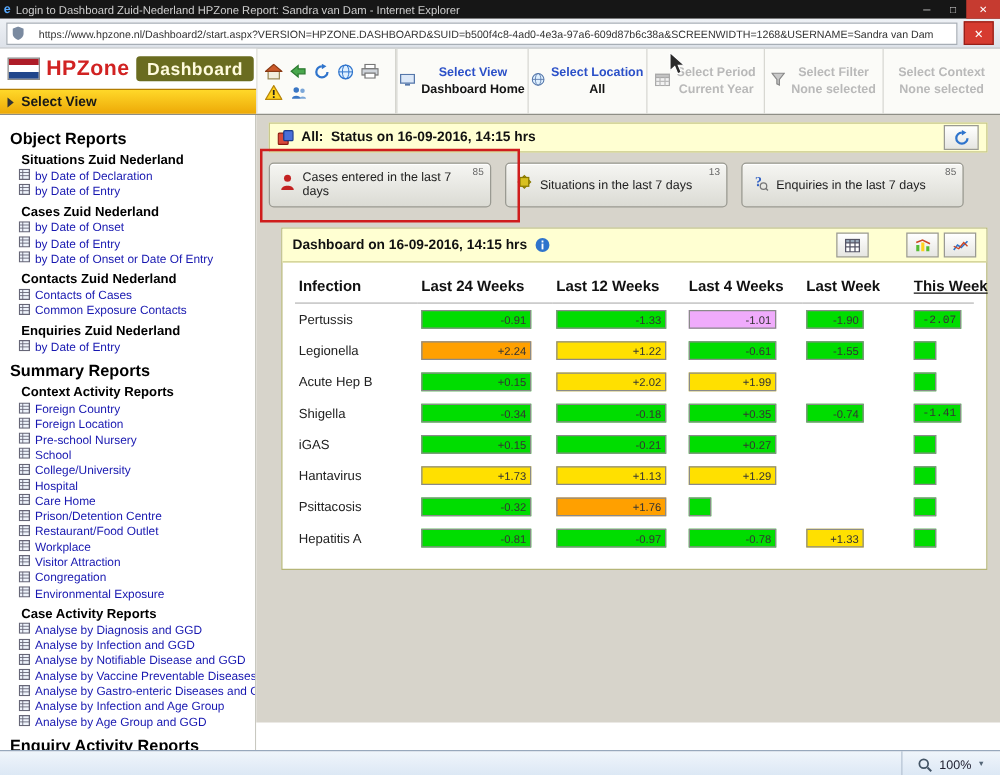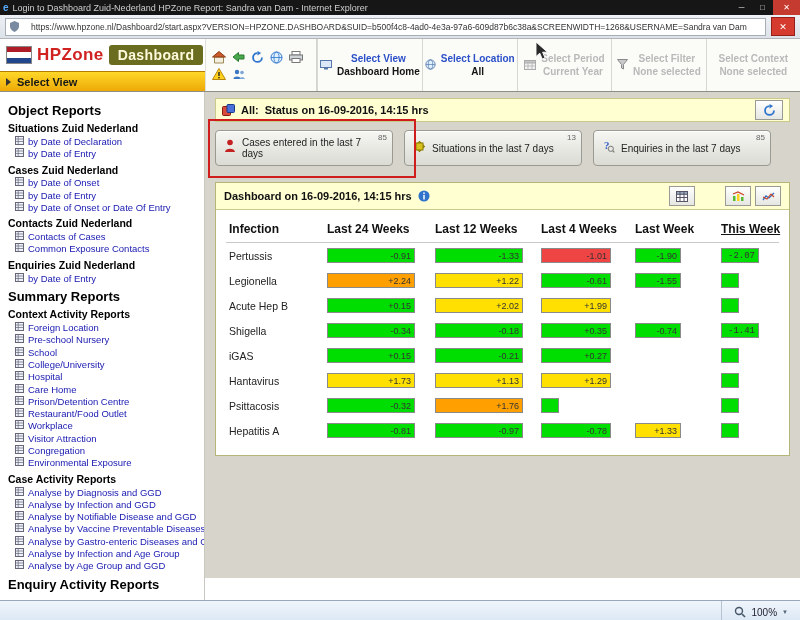--- a/index.html
+++ b/index.html
@@ -34,36 +34,36 @@
   .nav-text{display:flex;flex-direction:column;align-items:center;gap:2px;overflow:hidden;}
   .nav-label{font-size:10px;font-weight:bold;color:#2b50c8;white-space:nowrap;}
   .nav-value{font-size:10px;font-weight:bold;color:#141414;white-space:nowrap;}
   .nav-sec.disabled{cursor:default;}
   .nav-sec.disabled .nav-label,.nav-sec.disabled .nav-value{color:#b9b9b9;}
 
   
   .bodyrow{display:flex;height:508px;border-radius:18px;}
   .sidebar{width:205px;flex:none;background:#fff;border-right:1px solid #c8c8c0;padding:6px 0 0 8px;overflow:hidden;box-sizing:border-box;}
   .sb-heading{font-size:13px;font-weight:bold;color:#000;margin:5px 0 2px;}
-  .sb-section{font-size:10.5px;font-weight:bold;color:#000;margin:4px 0 1px;}
+  .sb-section{font-size:10.5px;font-weight:bold;color:#000;margin:4px 9px 1px;}
   .sb-link{display:flex;align-items:center;gap:4px;height:12.3px;margin-left:7px;color:#1717b0;font-size:9.5px;white-space:nowrap;cursor:pointer;}
   .sb-link svg{flex:none;}
 
   .content{flex:1;background:#fff;position:relative;}
   .contentgray{background:#d7d4cb;height:486px;box-sizing:border-box;padding:6px 10px 0 10px;}
 
   .statusstrip{height:24px;background:#ffffd2;border:1px solid #c9c98a;display:flex;align-items:center;gap:6px;padding:0 6px;box-sizing:border-box;font-size:11px;font-weight:bold;color:#111;}
   .refreshbtn{margin-left:auto;width:26px;height:18px;background:linear-gradient(#fff,#e6e6e2);border:1px solid #9a9a94;display:flex;align-items:center;justify-content:center;cursor:pointer;}
 
   .cards{display:flex;gap:11px;margin-top:8px;}
   .card{width:178px;height:36px;background:linear-gradient(#f6f6f3,#dbdbd4);border:1px solid #9a9a92;border-radius:4px;display:flex;align-items:center;gap:6px;padding:0 8px;box-sizing:border-box;position:relative;cursor:pointer;box-shadow:inset 0 1px 0 #fff;}
   .card .lbl{font-size:10px;color:#222;}
   .card .badge{position:absolute;top:2px;right:5px;font-size:8px;color:#666;}
 
-  .panel{margin-top:16px;border:1px solid #b5b578;background:#fff;}
+  .panel{margin-top:16px;border:1px solid #b5b578;background:#fff;margin-left:10px;}
   .panelheader{height:26px;background:#ffffd2;border-bottom:1px solid #c9c98a;display:flex;align-items:center;gap:6px;padding:0 8px;font-size:11px;font-weight:bold;color:#111;}
   .pbtns{margin-left:auto;display:flex;gap:4px;align-items:center;}
   .pbtn{width:24px;height:18px;background:linear-gradient(#fff,#e6e6e2);border:1px solid #9a9a94;display:flex;align-items:center;justify-content:center;cursor:pointer;}
   .pbtn.first{margin-right:26px;}
   .panelbody{padding:6px 10px 12px 10px;}
   table.dash{width:100%;border-collapse:collapse;table-layout:fixed;}
   table.dash th{font-size:12px;color:#111;text-align:left;padding:6px 3px;border-bottom:1px solid #c9c9c9;white-space:nowrap;}
   table.dash td{padding:5px 3px;font-size:10.5px;color:#222;white-space:nowrap;}
   th.ci{width:92px;} th.c1{width:102px;} th.c2{width:100px;} th.c3{width:88px;} th.c4{width:80px;} th.c5{width:auto;text-decoration:underline;}
   .tbox{height:15px;border:1px solid #8a8a8a;box-sizing:border-box;display:flex;align-items:center;justify-content:flex-end;padding-right:3px;font-size:9px;color:#333;cursor:pointer;}
@@ -296,20 +296,29 @@
         </div>
         <div class="sb-heading">Summary Reports</div>
         <div class="sb-section">Context Activity Reports</div>
         <div class="sb-link">
           <span><svg width="9" height="9" viewBox="0 0 9 9">
               <rect x="0.5" y="0.5" width="8" height="8" fill="#eef3fb" stroke="#667"></rect>
               <line x1="0.5" y1="3" x2="8.5" y2="3" stroke="#667" stroke-width="0.7"></line>
               <line x1="0.5" y1="5.5" x2="8.5" y2="5.5" stroke="#667" stroke-width="0.7"></line>
               <line x1="3.2" y1="0.5" x2="3.2" y2="8.5" stroke="#667" stroke-width="0.7"></line>
             </svg></span>
+          <span>Foreign Country</span>
+        </div>
+        <div class="sb-link">
+          <span><svg width="9" height="9" viewBox="0 0 9 9">
+              <rect x="0.5" y="0.5" width="8" height="8" fill="#eef3fb" stroke="#667"></rect>
+              <line x1="0.5" y1="3" x2="8.5" y2="3" stroke="#667" stroke-width="0.7"></line>
+              <line x1="0.5" y1="5.5" x2="8.5" y2="5.5" stroke="#667" stroke-width="0.7"></line>
+              <line x1="3.2" y1="0.5" x2="3.2" y2="8.5" stroke="#667" stroke-width="0.7"></line>
+            </svg></span>
           <span>Foreign Location</span>
         </div>
         <div class="sb-link">
           <span><svg width="9" height="9" viewBox="0 0 9 9">
               <rect x="0.5" y="0.5" width="8" height="8" fill="#eef3fb" stroke="#667"></rect>
               <line x1="0.5" y1="3" x2="8.5" y2="3" stroke="#667" stroke-width="0.7"></line>
               <line x1="0.5" y1="5.5" x2="8.5" y2="5.5" stroke="#667" stroke-width="0.7"></line>
               <line x1="3.2" y1="0.5" x2="3.2" y2="8.5" stroke="#667" stroke-width="0.7"></line>
             </svg></span>
           <span>Pre-school Nursery</span>
@@ -565,21 +574,21 @@
                 <tbody>
                   <tr>
                     <td class="inf">Pertussis</td>
                     <td>
                       <div class="tbox w1" style="background:#00dd00">-0.91</div>
                     </td>
                     <td>
                       <div class="tbox w2" style="background:#00dd00">-1.33</div>
                     </td>
                     <td>
-                      <div class="tbox w3" style="background:#ef4444">-1.01</div>
+                      <div class="tbox w3" style="background:#f0abfc">-1.01</div>
                     </td>
                     <td>
                       <div class="tbox w4" style="background:#00dd00">-1.90</div>
                     </td>
                     <td>
                       <div class="tbox w5" style="background:#00dd00">-2.07</div>
                     </td>
                   </tr>
                 </tbody>
                 <tbody>

